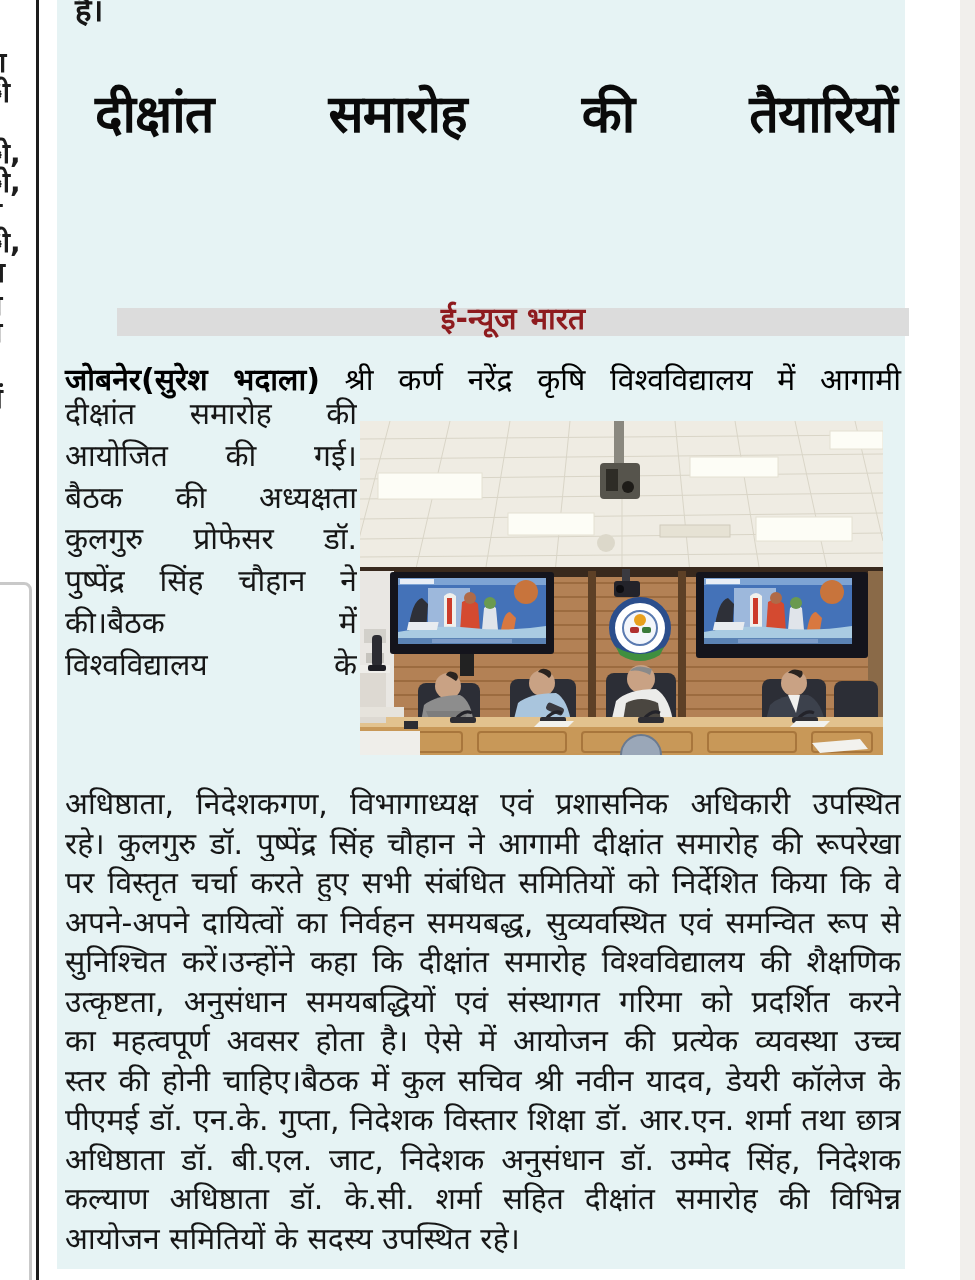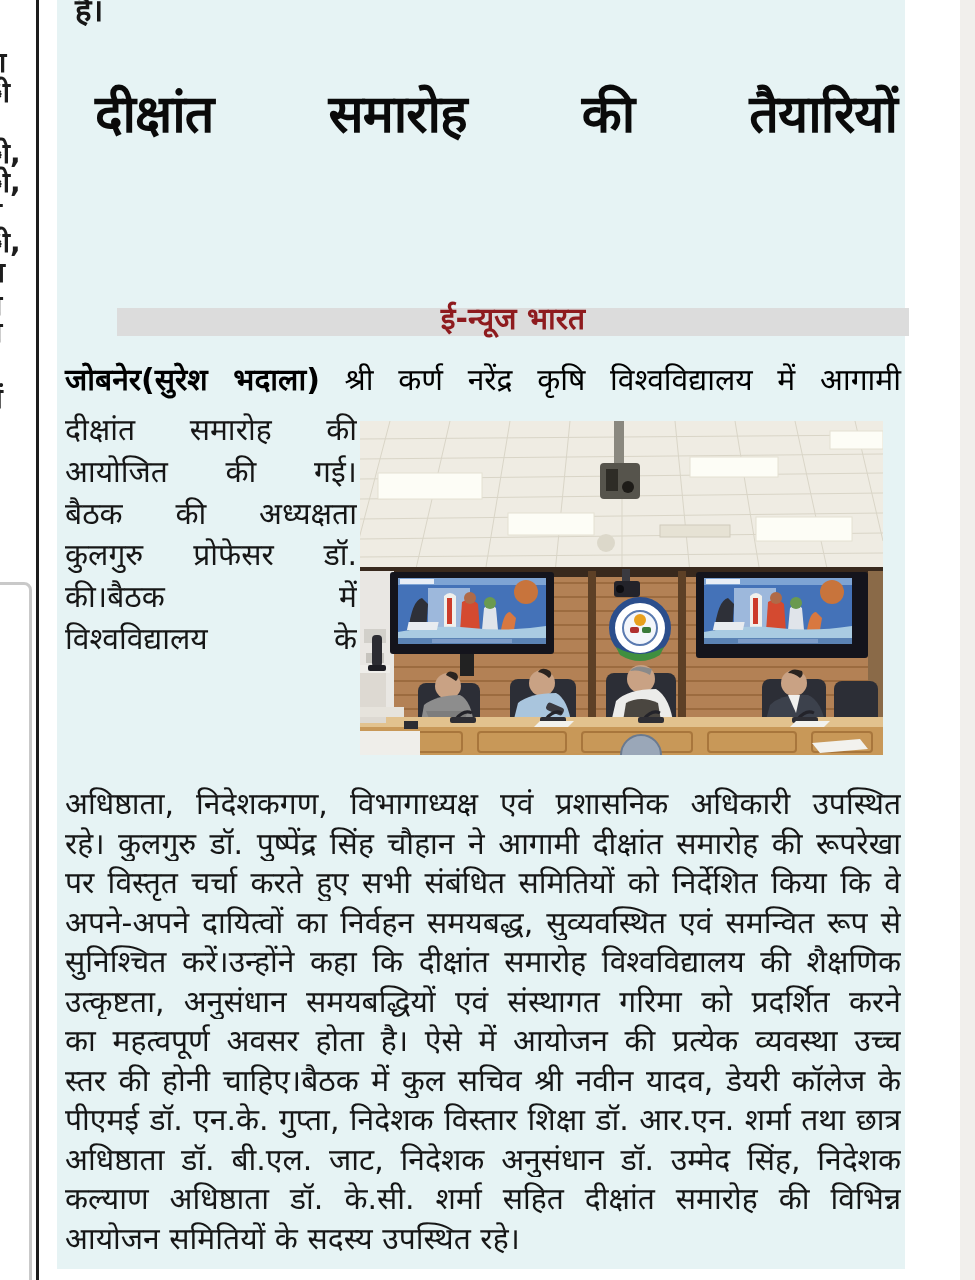--- a/index.html
+++ b/index.html
@@ -31,21 +31,21 @@
 
   .byline-band { position: absolute; left: 28px; top: 308px; width: 792px; height: 28px;
                  background: #dcdcdc; text-align: center; margin-left: 32px; }
   .byline-text { display: inline-block; font-size: 30px; font-weight: bold; color: #8e1b1e;
                  line-height: 30px; position: relative; top: -4px; }
 
   .lead-line { position: absolute; left: 8px; top: 358px; width: 836px; font-size: 30px;
                color: #000000; white-space: nowrap; text-align: justify; text-align-last: justify; }
   .lead-bold { font-weight: bold; }
 
-  .left-col { position: absolute; left: 8px; top: 408px; width: 292px; }
+  .left-col { position: absolute; left: 8px; top: 392px; width: 292px; }
   .left-col .col-line { height: 41.8px; font-size: 30px; color: #161616; text-align: justify;
                         text-align-last: justify; white-space: nowrap; overflow: hidden; }
 
   .body-block { position: absolute; left: 8px; top: 782px; width: 836px; }
   .body-block .body-line { height: 39.5px; font-size: 30px; color: #161616; text-align: justify;
                            text-align-last: justify; white-space: nowrap; overflow: hidden; }
   .body-block .body-line.last { text-align-last: left; }
 
   
   .photo { position: absolute; left: 303px; top: 421px; width: 523px; height: 334px;
@@ -89,20 +89,21 @@
       <span class="byline-text">ई-न्यूज भारत</span>
     </div>
 
     <div class="lead-line"><span class="lead-bold">जोबनेर(सुरेश भदाला)</span> <span>श्री कर्ण नरेंद्र कृषि विश्वविद्यालय में आगामी</span></div>
 
     <div class="left-col">
       <div class="col-line">दीक्षांत समारोह की</div>
       <div class="col-line">आयोजित की गई।</div>
       <div class="col-line">बैठक की अध्यक्षता</div>
       <div class="col-line">कुलगुरु प्रोफेसर डॉ.</div>
+      <div class="col-line">पुष्पेंद्र सिंह चौहान ने</div>
       <div class="col-line">की।बैठक में</div>
       <div class="col-line">विश्वविद्यालय के</div>
     </div>
 
     <div class="photo">
       <svg width="523" height="334" viewBox="0 0 523 334" xmlns="http://www.w3.org/2000/svg">
         <defs>
           <g id="tvcontent">
             <rect x="0" y="0" width="148" height="66" fill="#4472b8"></rect>
             <rect x="0" y="0" width="148" height="7" fill="#7ea4d4"></rect>

